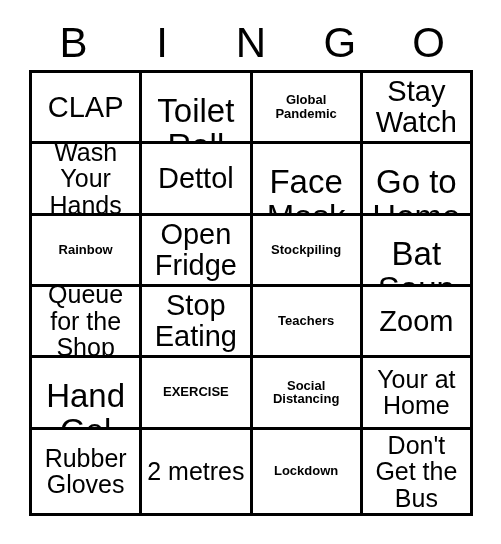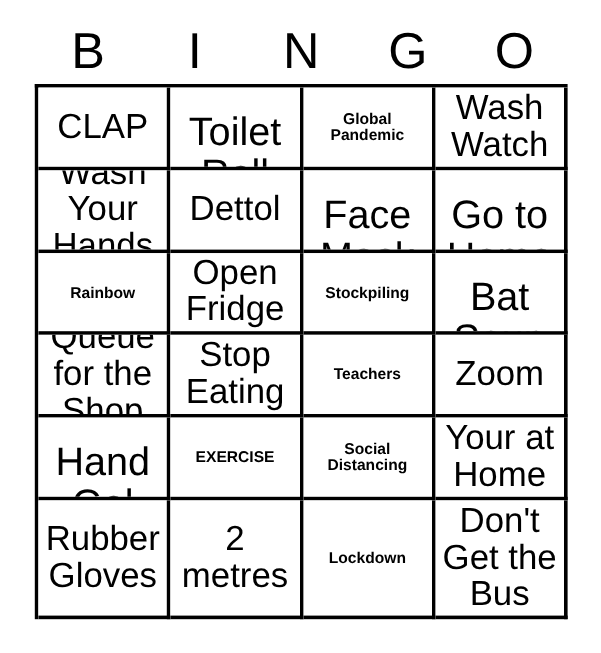--- a/index.html
+++ b/index.html
@@ -70,21 +70,21 @@
   }
   .cell-text {
     display: block;
     width: 100%;
     line-height: 1.06;
     color: #000000;
   }
   
   .size-xl .cell-text { font-size: 33px; margin-top: 44px; }
   .size-lg .cell-text { font-size: 29px; }
-  .size-md .cell-text { font-size: 29px; }
+  .size-md .cell-text { font-size: 25px; }
   .size-sm .cell-text { font-size: 13px; font-weight: bold; }
 </style>
 </head>
 <body>
 
 <div id="bingo-card">
 
   <div id="header-row">
     <div class="header-letter">B</div>
     <div class="header-letter">I</div>
@@ -98,21 +98,21 @@
     <div class="bingo-cell size-lg">
       <span class="cell-text">CLAP</span>
     </div>
     <div class="bingo-cell size-xl">
       <span class="cell-text">Toilet Roll</span>
     </div>
     <div class="bingo-cell size-sm">
       <span class="cell-text">Global Pandemic</span>
     </div>
     <div class="bingo-cell size-lg">
-      <span class="cell-text">Wash Watch</span>
+      <span class="cell-text">Stay Watch</span>
     </div>
     <div class="bingo-cell size-md">
       <span class="cell-text">Wash Your Hands</span>
     </div>
 
     <div class="bingo-cell size-lg">
       <span class="cell-text">Dettol</span>
     </div>
     <div class="bingo-cell size-xl">
       <span class="cell-text">Face Mask</span>

